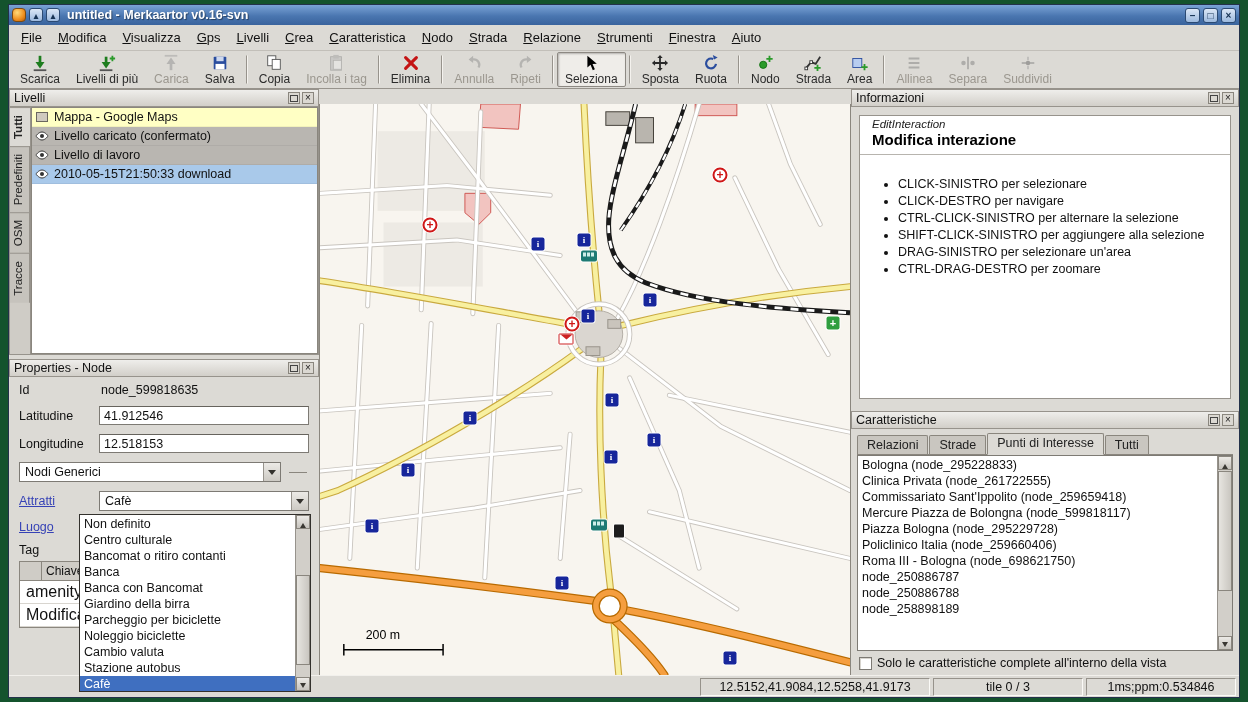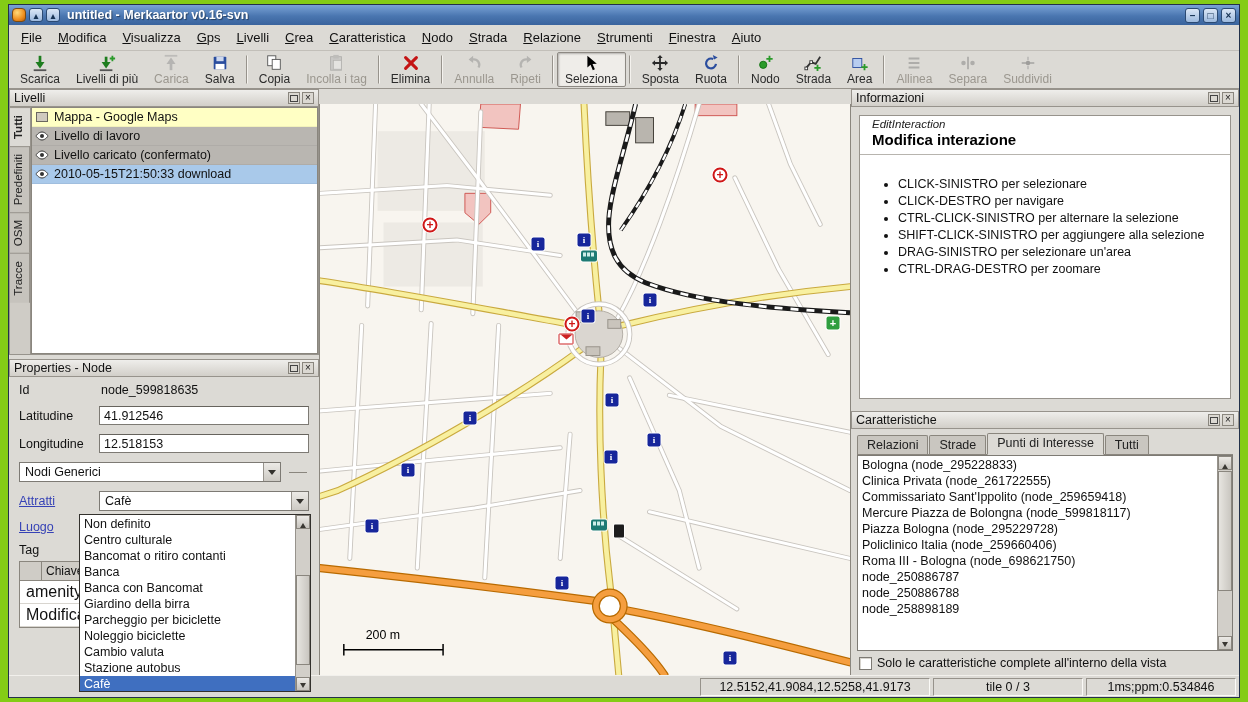--- a/index.html
+++ b/index.html
@@ -1,18 +1,18 @@
 <!DOCTYPE html>
 <html><head>
 <meta charset="utf-8">
 <style>
   * { margin:0; padding:0; box-sizing:border-box; }
   html,body { background:#000; }
   body { font-family:"Liberation Sans", sans-serif; }
-  .screen { position:relative; width:1248px; height:702px; background:#84cc16; overflow:hidden; }
+  .screen { position:relative; width:1248px; height:702px; background:#14532d; overflow:hidden; }
   .window { position:absolute; left:8px; top:4px; width:1232px; height:694px;
             background:#dcdad5; border:1px solid #23314a; display:flex; flex-direction:column; }
 
   
   .titlebar { height:20px; background:linear-gradient(180deg,#7aa3d6,#4a76b0 55%,#39639d);
               display:flex; align-items:center; padding:0 3px; gap:3px; flex:0 0 auto; }
   .app-icon { width:14px; height:14px; border-radius:4px;
               background:radial-gradient(circle at 35% 30%,#ffd978,#ef8f1f 60%,#b85c08); border:1px solid #7c4a10; }
   .tb-winbtn { width:15px; height:15px; border:1px solid #2b4a73; border-radius:3px;
                background:linear-gradient(180deg,#dbe7f6,#9cb9de); color:#163253;
@@ -456,31 +456,31 @@
                   <span class="layer-label">Mappa - Google Maps</span>
                 </div>
 
                 <div class="layer-item graylayer">
                   <span class="layer-icon">
                     <svg viewBox="0 0 14 10">
                       <path d="M1 5s2.5-4 6-4 6 4 6 4-2.5 4-6 4-6-4-6-4z" fill="#fff" stroke="#333"></path>
                       <circle cx="7" cy="5" r="2" fill="#333"></circle>
                     </svg>
                   </span>
-                  <span class="layer-label">Livello di lavoro</span>
+                  <span class="layer-label">Livello caricato (confermato)</span>
                 </div>
 
                 <div class="layer-item graylayer">
                   <span class="layer-icon">
                     <svg viewBox="0 0 14 10">
                       <path d="M1 5s2.5-4 6-4 6 4 6 4-2.5 4-6 4-6-4-6-4z" fill="#fff" stroke="#333"></path>
                       <circle cx="7" cy="5" r="2" fill="#333"></circle>
                     </svg>
                   </span>
-                  <span class="layer-label">Livello caricato (confermato)</span>
+                  <span class="layer-label">Livello di lavoro</span>
                 </div>
 
                 <div class="layer-item selected">
                   <span class="layer-icon">
                     <svg viewBox="0 0 14 10">
                       <path d="M1 5s2.5-4 6-4 6 4 6 4-2.5 4-6 4-6-4-6-4z" fill="#fff" stroke="#333"></path>
                       <circle cx="7" cy="5" r="2" fill="#333"></circle>
                     </svg>
                   </span>
                   <span class="layer-label">2010-05-15T21:50:33 download</span>

